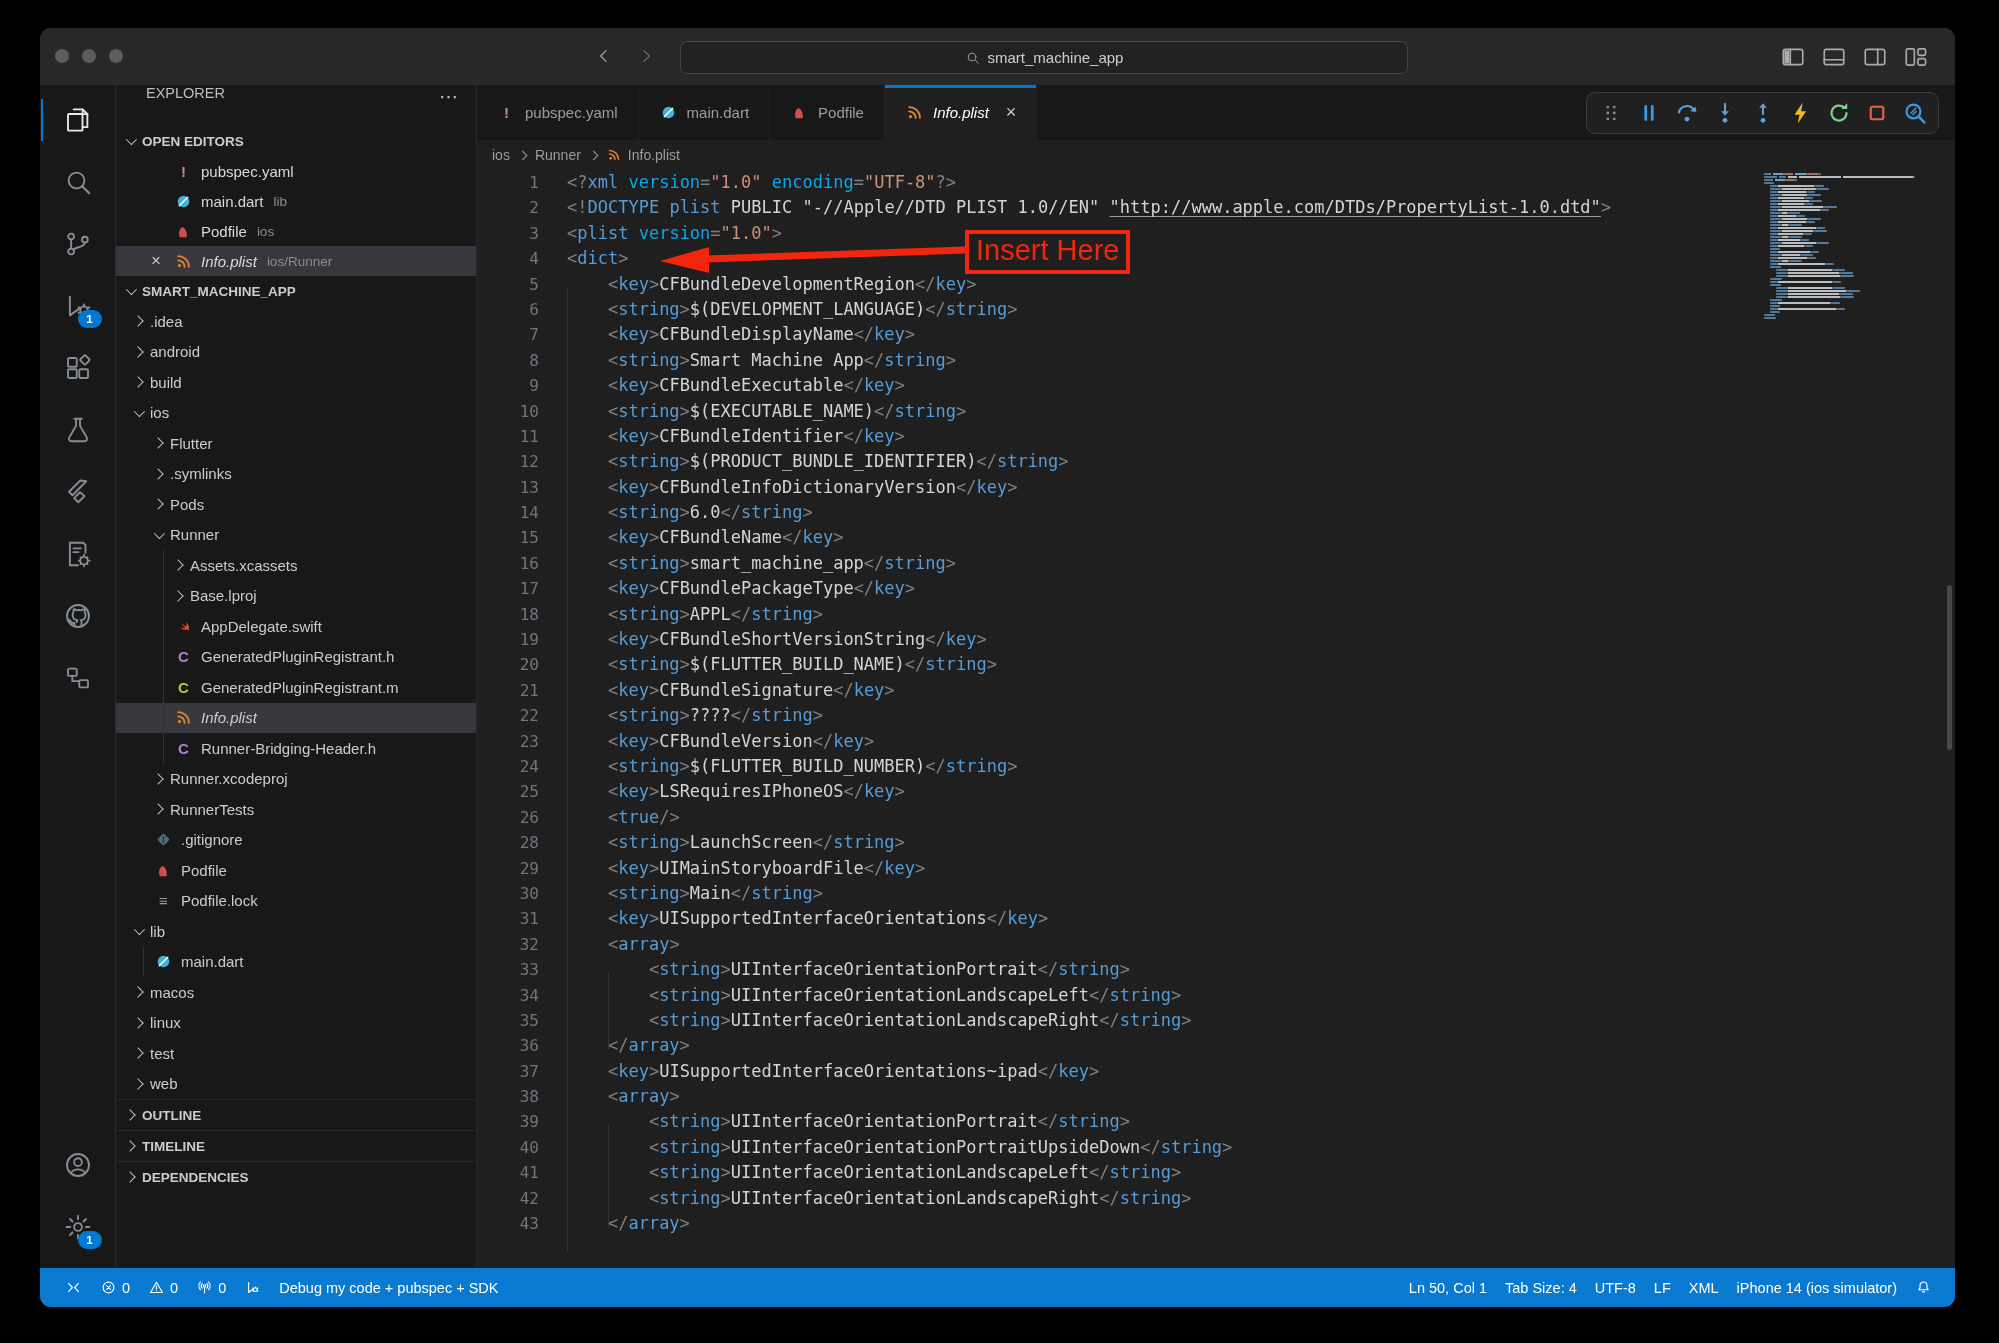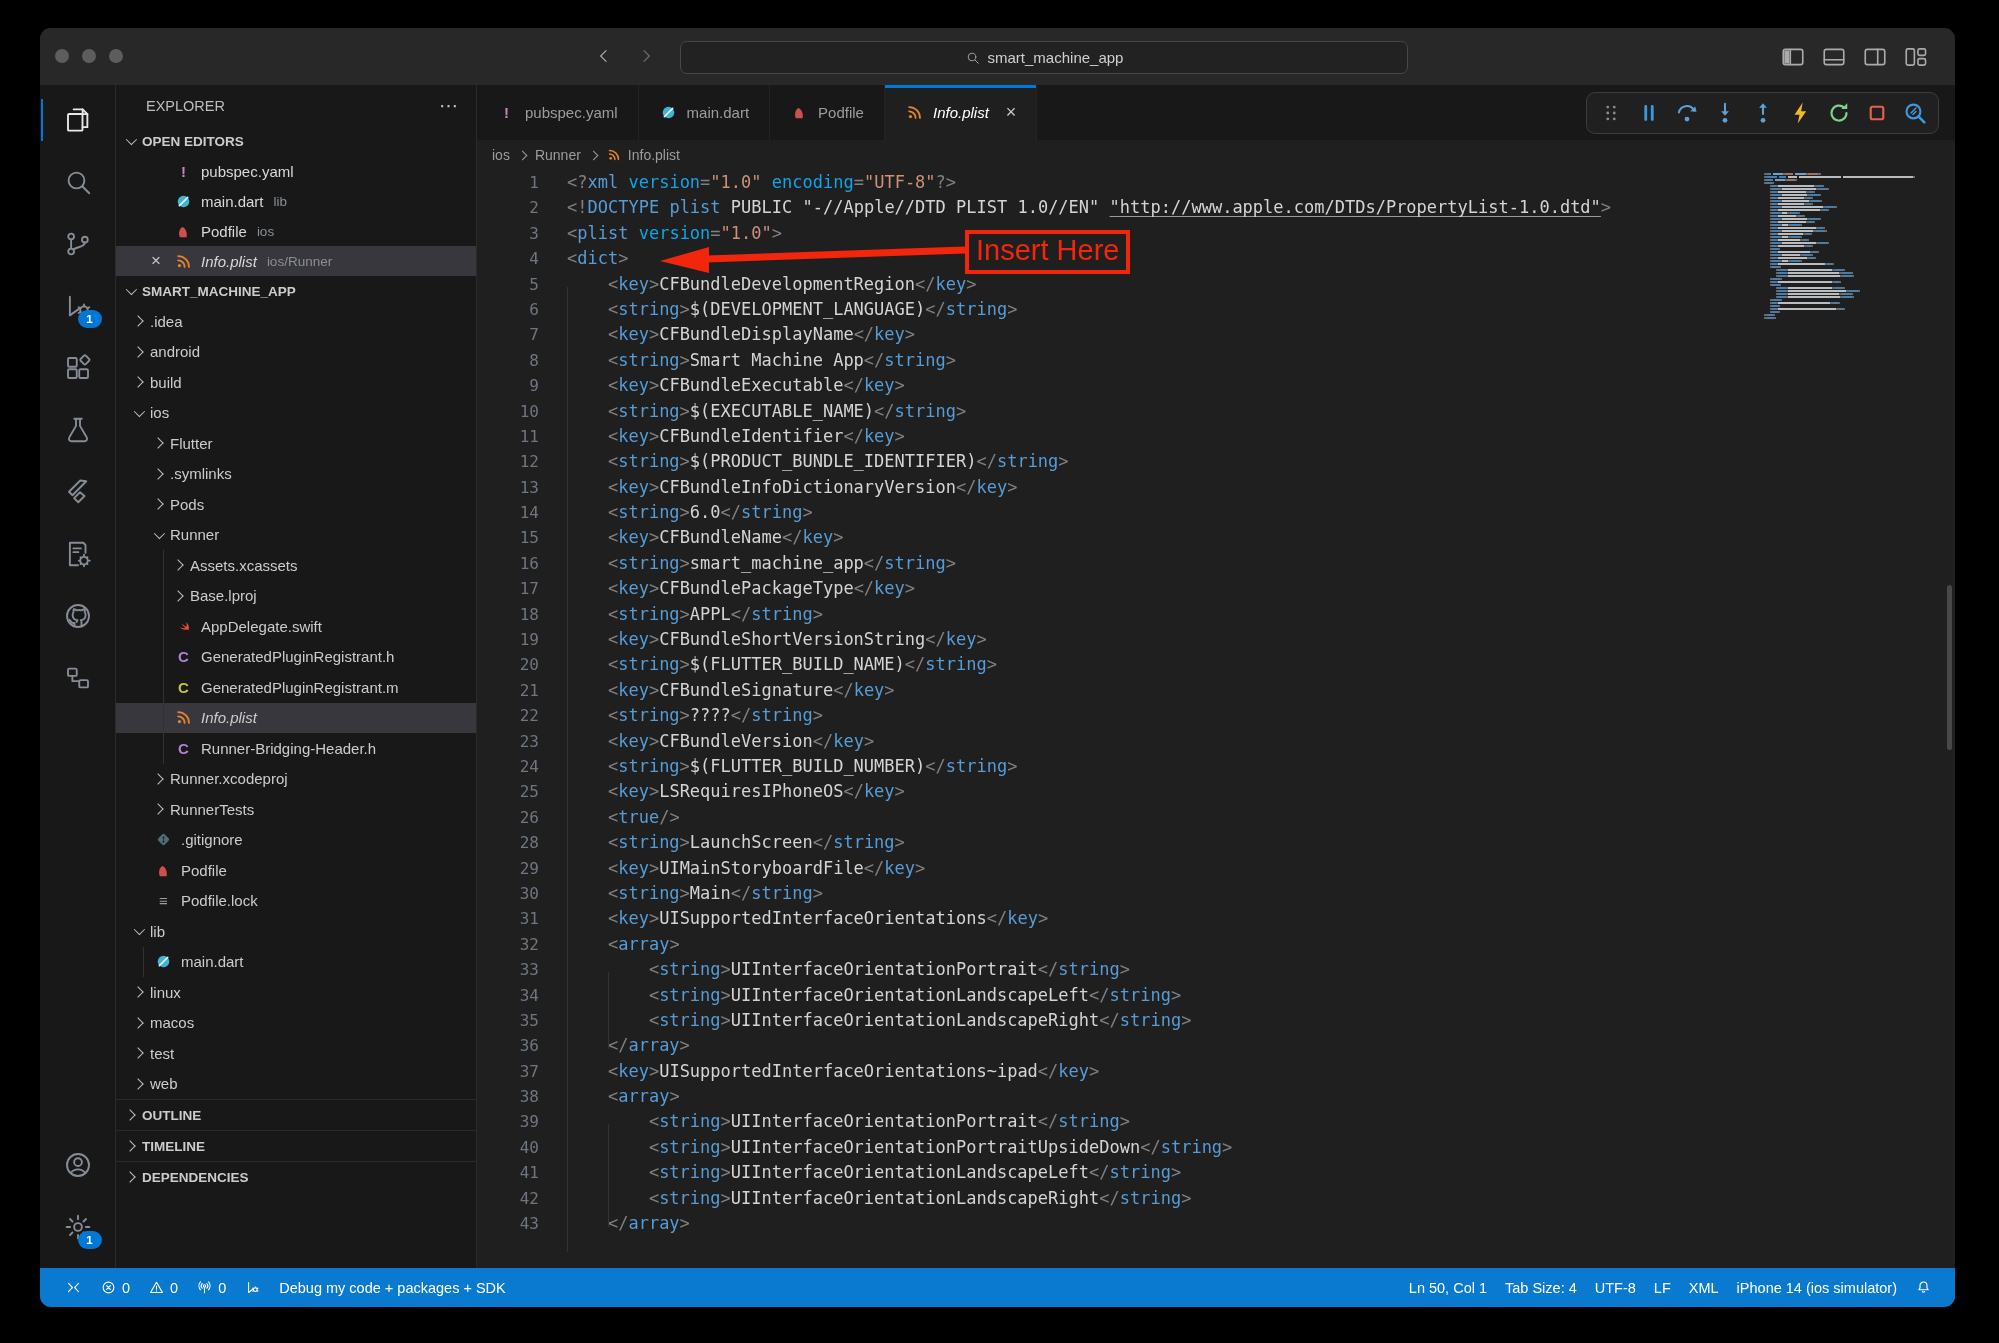--- a/index.html
+++ b/index.html
@@ -39,21 +39,21 @@
   .ab-item.active::before{content:'';position:absolute;left:0;top:10px;bottom:10px;width:2px;background:var(--accent)}
   .ab-item .icon{width:30px;height:30px}
   .ab-spacer{flex:1}
   .badge{position:absolute;right:13px;bottom:9px;min-width:18px;height:18px;border-radius:9px;
     background:var(--accent);color:#fff;font-size:11.5px;font-weight:700;display:flex;align-items:center;
     justify-content:center;padding:0 3px}
 
   
   .sidebar{width:360px;background:#181818;border-right:1px solid #2a2a2a;display:flex;
     flex-direction:column;font-size:15px;color:#c6c6c6;min-height:0;flex:none}
-  .sb-title{height:41px;display:flex;align-items:center;padding:0 18px 0 30px;color:#bdbdbd;font-size:14.5px;flex:none}
+  .sb-title{height:41px;display:flex;align-items:flex-start;padding:0 18px 0 30px;color:#bdbdbd;font-size:14.5px;flex:none}
   .sb-title .more{margin-left:auto;color:#c0c0c0;font-size:19px}
   .sec-head{height:30px;display:flex;align-items:center;gap:8px;padding-left:10px;font-weight:700;
     font-size:13.5px;color:#cccccc;flex:none}
   .sec-bottom{border-top:1px solid #2a2a2a}
   .chev{width:7px;height:7px;border-right:1.6px solid #bfbfbf;border-bottom:1.6px solid #bfbfbf;flex:none}
   .chev.down{transform:rotate(45deg) translateY(-2px)}
   .chev.right{transform:rotate(-45deg)}
   .oe-row{height:30px;display:flex;align-items:center;padding-left:30px;gap:8px}
   .oe-row .x{width:20px;color:#c8c8c8;font-size:17px;text-align:center;visibility:hidden;flex:none}
   .oe-row.selected{background:#37373d}
@@ -464,25 +464,25 @@
               <span class="fi">
                 <svg viewBox="0 0 24 24" xmlns="http://www.w3.org/2000/svg">
                   <circle cx="12" cy="12" r="8.2" fill="#3fb4d7"></circle>
                   <path d="M6.2 17.8L17.9 6.1" stroke="#e4f4fa" stroke-width="2.3" stroke-linecap="round"></path>
                 </svg>
               </span>
               <span class="label">main.dart</span>
             </div>
             <div class="trow" style="padding-left: 18px;">
               <span class="chev right"></span>
+              <span class="label">macos</span>
+            </div>
+            <div class="trow" style="padding-left: 18px;">
+              <span class="chev right"></span>
               <span class="label">linux</span>
-            </div>
-            <div class="trow" style="padding-left: 18px;">
-              <span class="chev right"></span>
-              <span class="label">macos</span>
             </div>
             <div class="trow" style="padding-left: 18px;">
               <span class="chev right"></span>
               <span class="label">test</span>
             </div>
             <div class="trow" style="padding-left: 18px;">
               <span class="chev right"></span>
               <span class="label">web</span>
             </div>
           </div>
@@ -1296,21 +1296,21 @@
           <span class="sb-item">
             <span class="icon">
               <svg viewBox="0 0 24 24" xmlns="http://www.w3.org/2000/svg">
                 <path class="sw" d="M6.5 5v14l6.3-4.8"></path>
                 <circle class="sw" cx="16" cy="15" r="2.7"></circle>
                 <path class="sw" d="M16 12.3v-1.2M13.7 13.6l-1.2-.7M13.7 16.4l-1.2.7M18.3 13.6l1.2-.7M18.3 16.4l1.2.7"></path>
               </svg>
             </span>
           </span>
           <span class="sb-item">
-            <span>Debug my code + packages + SDK</span>
+            <span>Debug my code + pubspec + SDK</span>
           </span>
         </div>
       <div class="sb-right" id="sb-right">
           <span class="sb-item">
             <span>Ln 50, Col 1</span>
           </span>
           <span class="sb-item">
             <span>Tab Size: 4</span>
           </span>
           <span class="sb-item">

